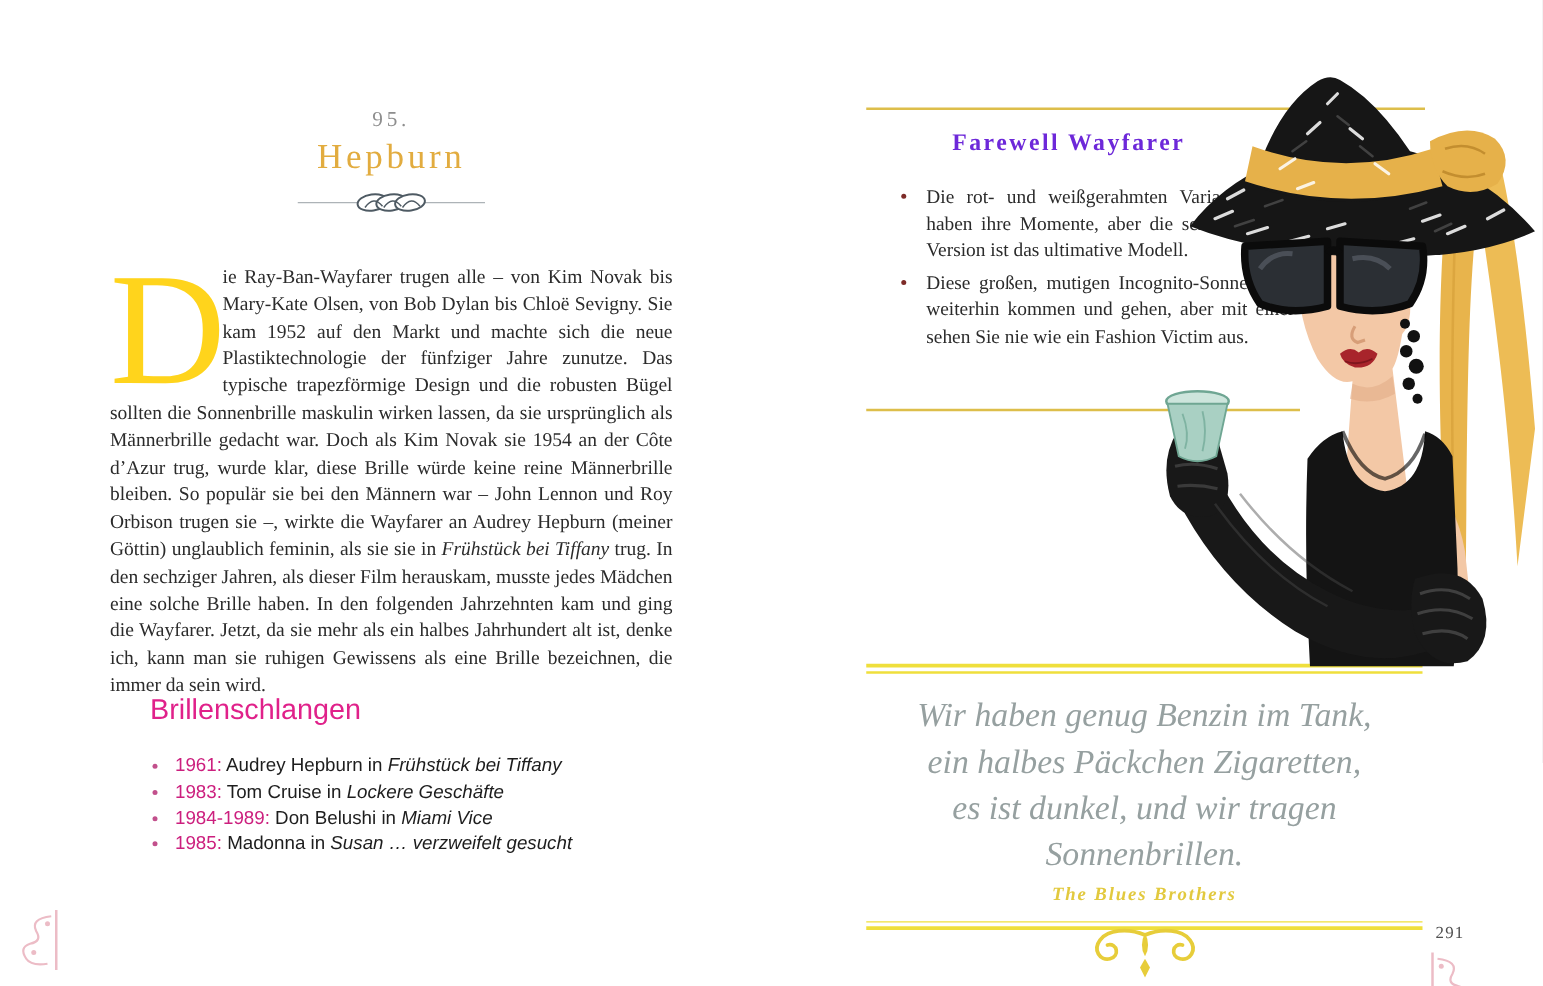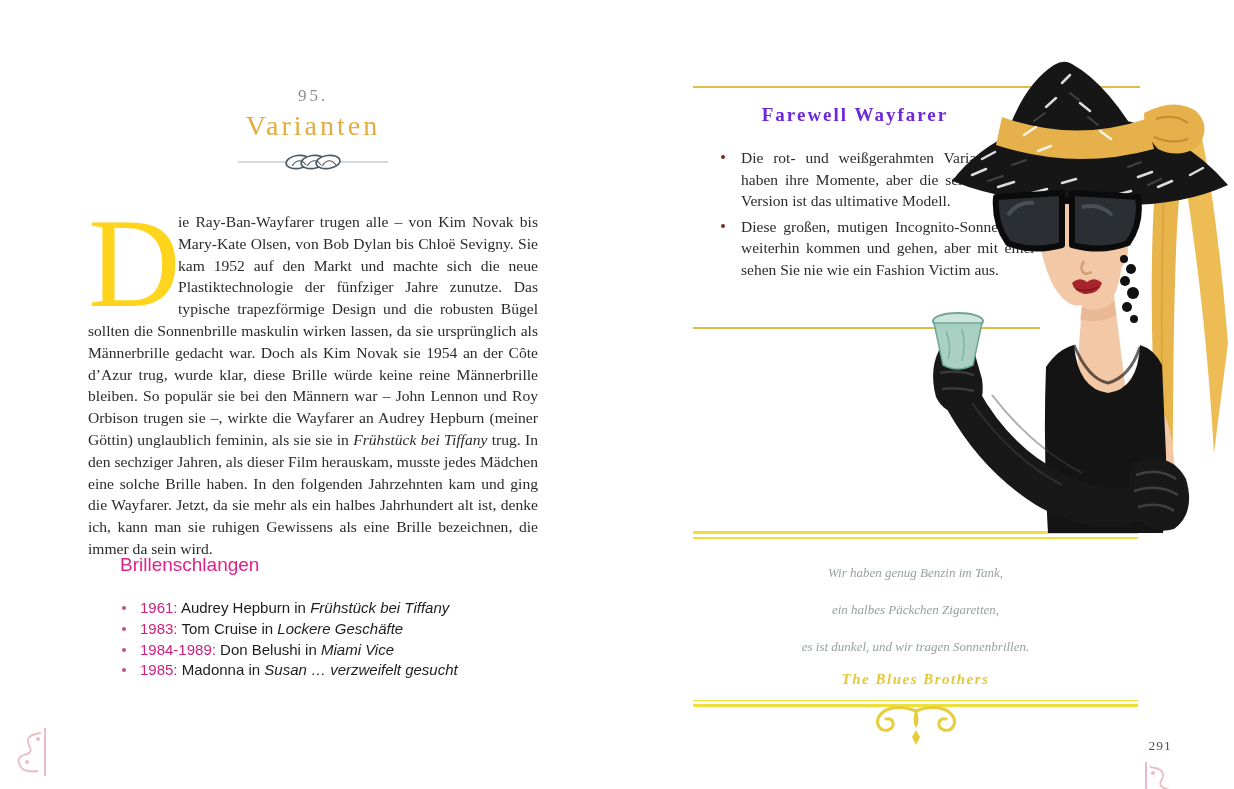--- a/index.html
+++ b/index.html
@@ -12,21 +12,21 @@
   .chapter-number{font-size:17px;letter-spacing:3px;color:#8e8e8e;}
   .chapter-title{font-size:28px;letter-spacing:3px;color:#E2AC3F;margin-top:4px;}
   .chain-wrap{margin-top:10px;}
 
   .body-copy{left:88px;top:211px;width:450px;font-size:15.6px;line-height:21.8px;
              text-align:justify;}
   .dropcap{float:left;width:84px;height:104px;margin:2px 6px 0 0;
            font-size:128px;line-height:100px;color:#FFD41C;text-align:left;}
 
   .snake-section{left:120px;top:554px;width:470px;font-family:"Liberation Sans",sans-serif;}
-  .snake-heading{font-size:19px;color:#E0218A;font-weight:500;}
+  .snake-heading{font-size:23px;color:#E0218A;font-weight:500;}
   .snake-list{margin-top:22px;}
   .snake-item{position:relative;padding-left:20px;font-size:15px;line-height:20.8px;color:#1d1d1d;}
   .snake-item .dot{position:absolute;left:2px;top:8px;width:4px;height:4px;border-radius:50%;
                    background:#C2508C;}
   .snake-year{color:#CC1F7E;}
   .it{font-style:italic;}
 
   .footer{font-size:13.5px;letter-spacing:1px;color:#4f4f4f;flex-direction:column;}
   .footer-left{left:14px;top:726px;display:flex;align-items:center;gap:6px;}
   .footer-right{left:1143px;top:726px;display:flex;align-items:center;gap:6px;}
@@ -46,34 +46,34 @@
   .fw-item.w1{width:262px;}
   .fw-item.w2{width:358px;}
 
   .illustration{left:912px;top:55px;z-index:2;}
 
   .quote-box{left:693px;top:531px;width:445px;text-align:center;}
   .dline .a{height:3px;background:#EFDF3C;}
   .dline .b{height:1.5px;background:#EFDF3C;margin-top:3px;}
   .dline-bot .a{height:1.5px;background:#EFDF3C;}
   .dline-bot .b{height:3px;background:#EFDF3C;margin-top:3px;}
-  .quote-line{font-style:italic;font-size:13px;line-height:37px;color:#96A0A0;margin:0;}
+  .quote-line{font-style:italic;font-size:27px;line-height:37px;color:#96A0A0;margin:0;}
   .quote-lines{padding-top:15px;}
   .quote-attr{font-style:italic;font-weight:bold;font-size:15px;letter-spacing:1.5px;
               color:#E2C93E;margin:6px 0 12px 0;}
   .flourish-wrap{margin-top:-2px;}
 </style>
 </head>
 <body>
 
 <div class="spread">
 
   <div class="abs chapter-head">
     <div class="chapter-number">95.</div>
-    <div class="chapter-title">Varianten</div>
+    <div class="chapter-title">Hepburn</div>
     <div class="chain-wrap">
       <svg width="150" height="20" viewBox="0 0 150 20">
         <line x1="0" y1="10" x2="150" y2="10" stroke="#ADB3B7" stroke-width="1"></line>
         <g fill="#fff" stroke="#4E5A63" stroke-width="1.6">
           <ellipse cx="60" cy="10" rx="12" ry="6.5" transform="rotate(-8 60 10)"></ellipse>
           <ellipse cx="75" cy="10" rx="12" ry="6.5" transform="rotate(-8 75 10)"></ellipse>
           <ellipse cx="90" cy="10" rx="12" ry="6.5" transform="rotate(-8 90 10)"></ellipse>
         </g>
         <path d="M54,14 q7,-10 14,-1 M69,14 q7,-10 14,-1 M84,14 q7,-10 14,-1" fill="none" stroke="#4E5A63" stroke-width="1.2"></path>
       </svg>

